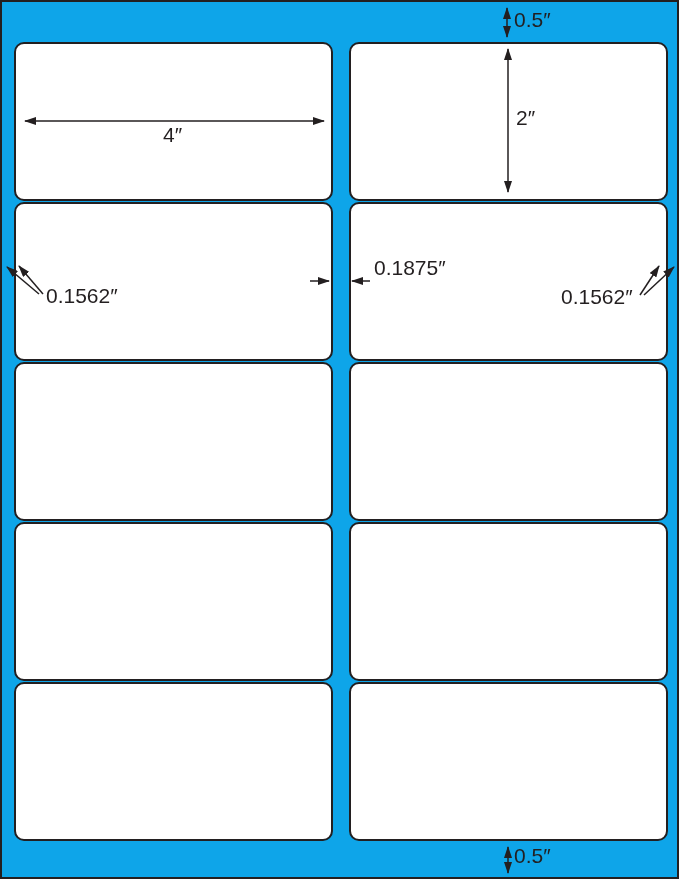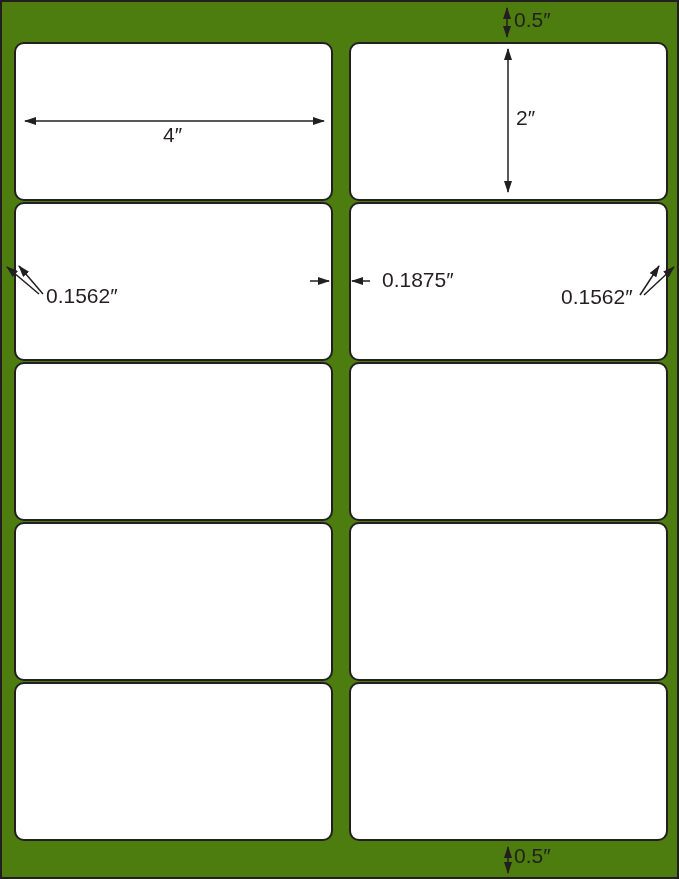--- a/index.html
+++ b/index.html
@@ -2,21 +2,21 @@
 <html><head>
 <meta charset="utf-8">
 <style>
   html, body { margin: 0; padding: 0; background: #ffffff; }
   .page {
     position: relative;
     width: 679px;
     height: 879px;
     box-sizing: border-box;
     border: 2px solid #231f20;
-    background: #4d7c0f;
+    background: #0ea5e9;
     font-family: "Liberation Sans", sans-serif;
     overflow: hidden;
   }
   .label-cell {
     position: absolute;
     width: 319px;
     height: 159px;
     box-sizing: border-box;
     border: 2px solid #231f20;
     border-radius: 10px;
@@ -33,21 +33,21 @@
     position: absolute;
     font-size: 21px;
     line-height: 22px;
     color: #231f20;
     white-space: nowrap;
   }
   .dim-top          { left: 512px; top: 7px;   }
   .dim-label-width  { left: 161px; top: 122px; }
   .dim-label-height { left: 514px; top: 105px; }
   .dim-left-margin  { left: 44px;  top: 283px; }
-  .dim-column-gap   { left: 372px; top: 267px; margin-left: 8px; }
+  .dim-column-gap   { left: 372px; top: 255px; }
   .dim-right-margin { left: 559px; top: 284px; }
   .dim-bottom       { left: 512px; top: 843px; }
 </style>
 </head>
 <body>
 
 <div class="page">
 
   <div id="labels">
       <div class="label-cell" style="left: 12px; top: 40px;"></div>

